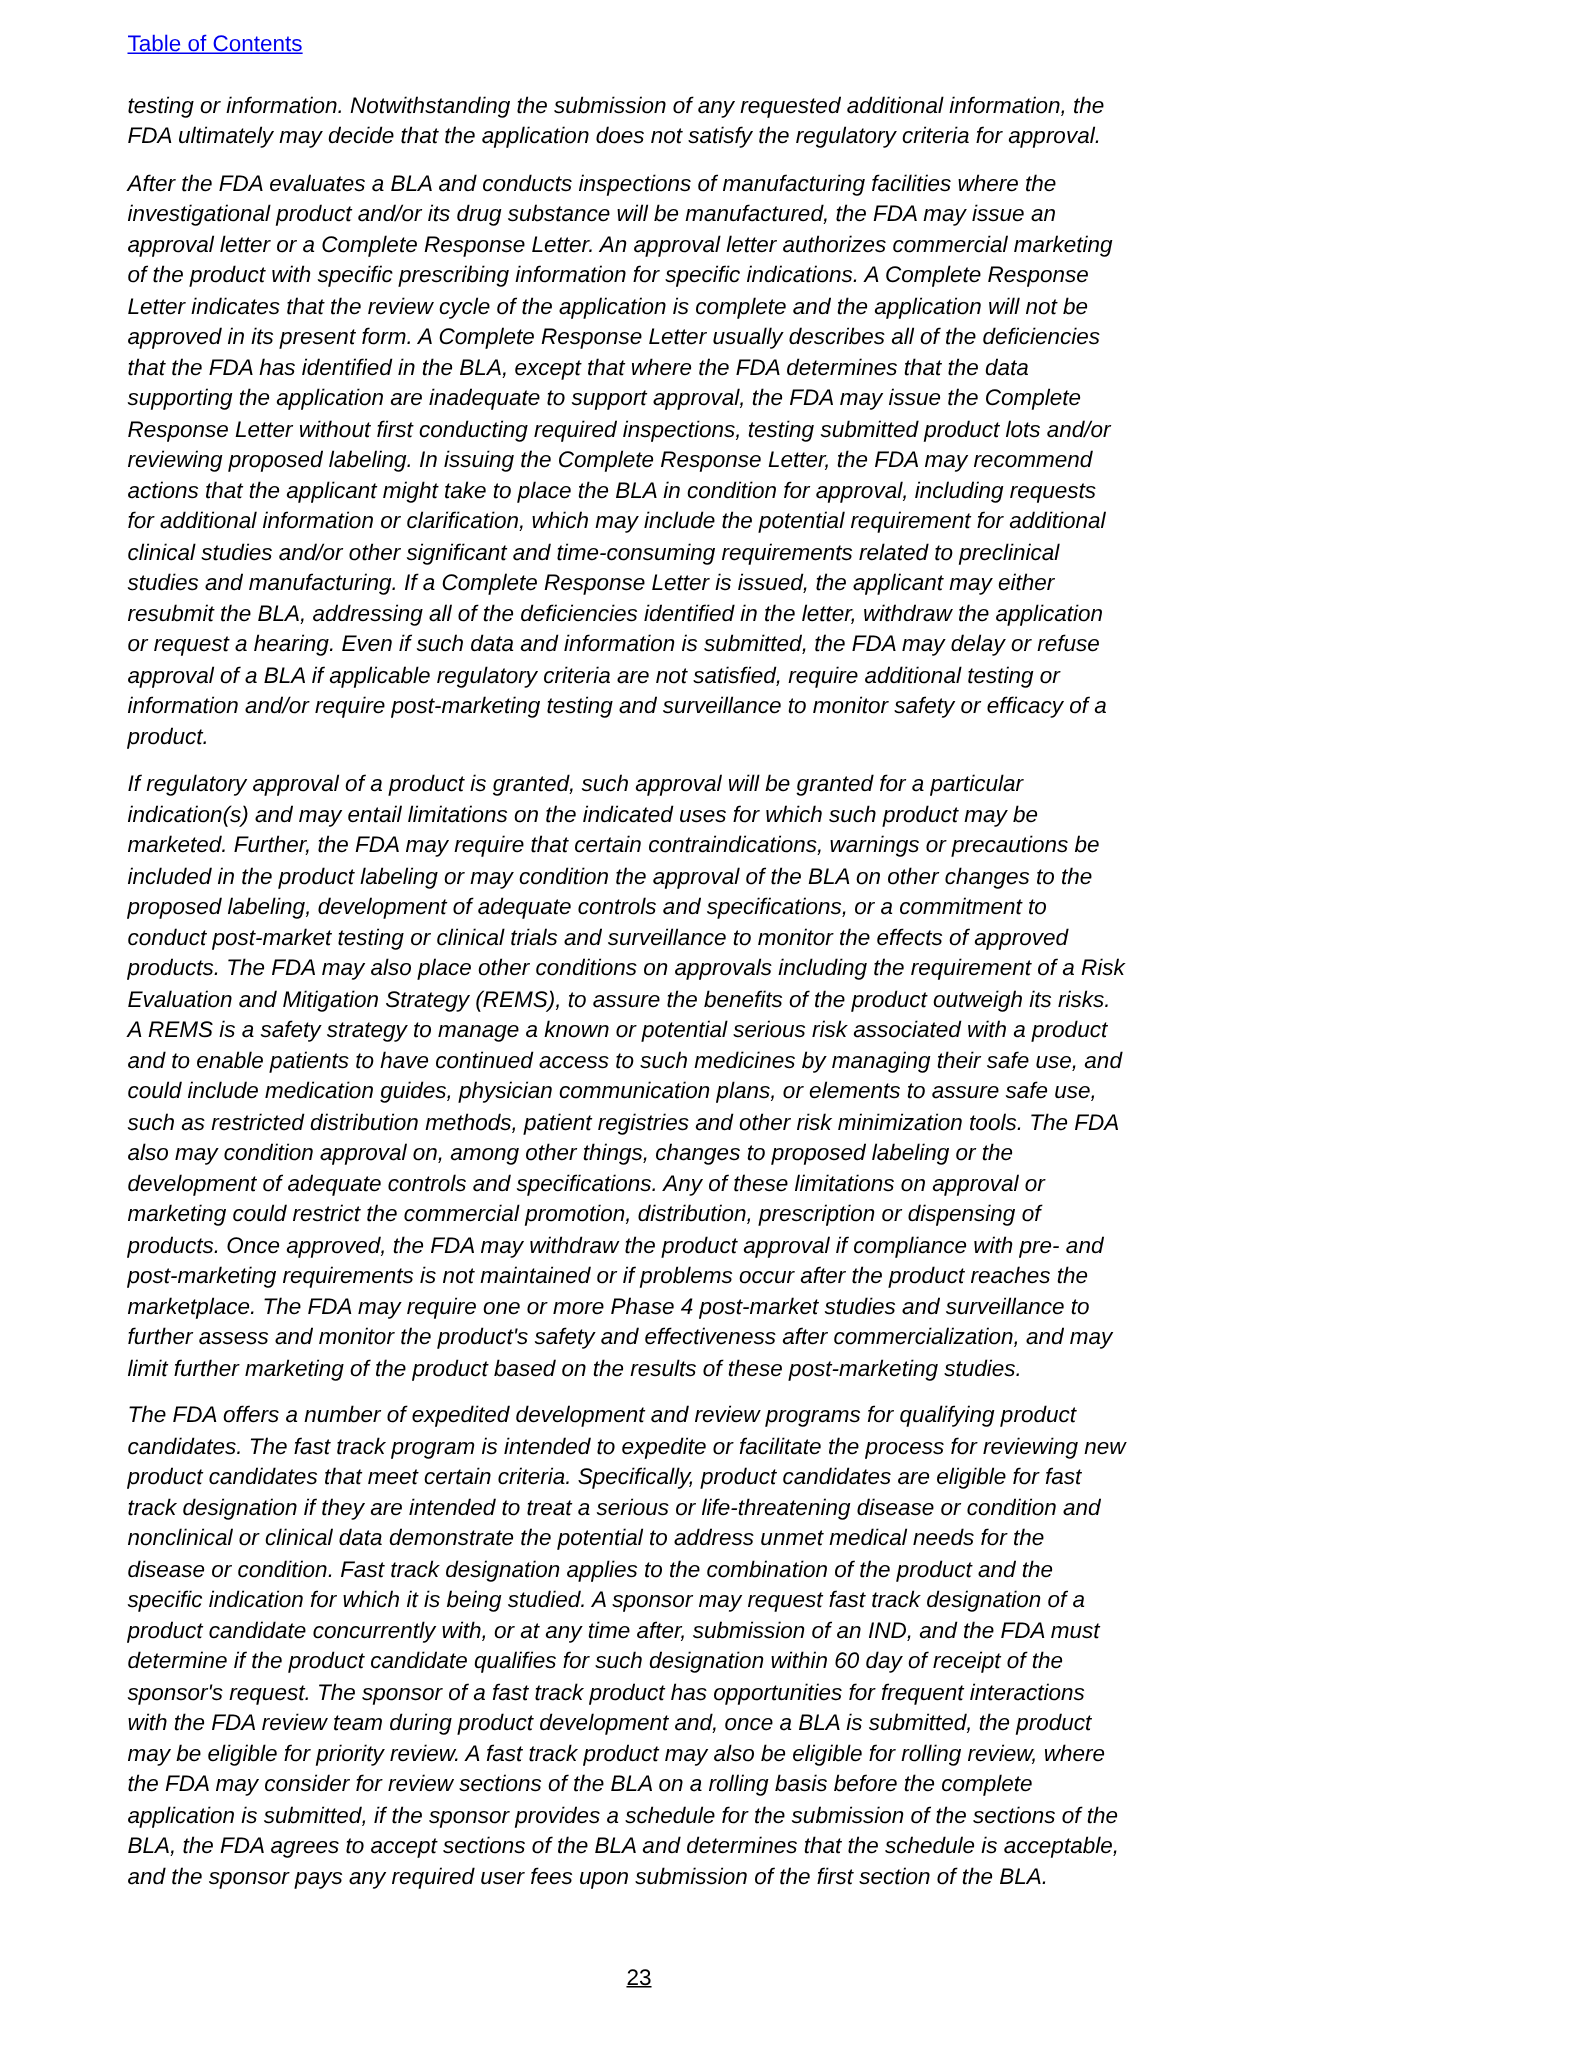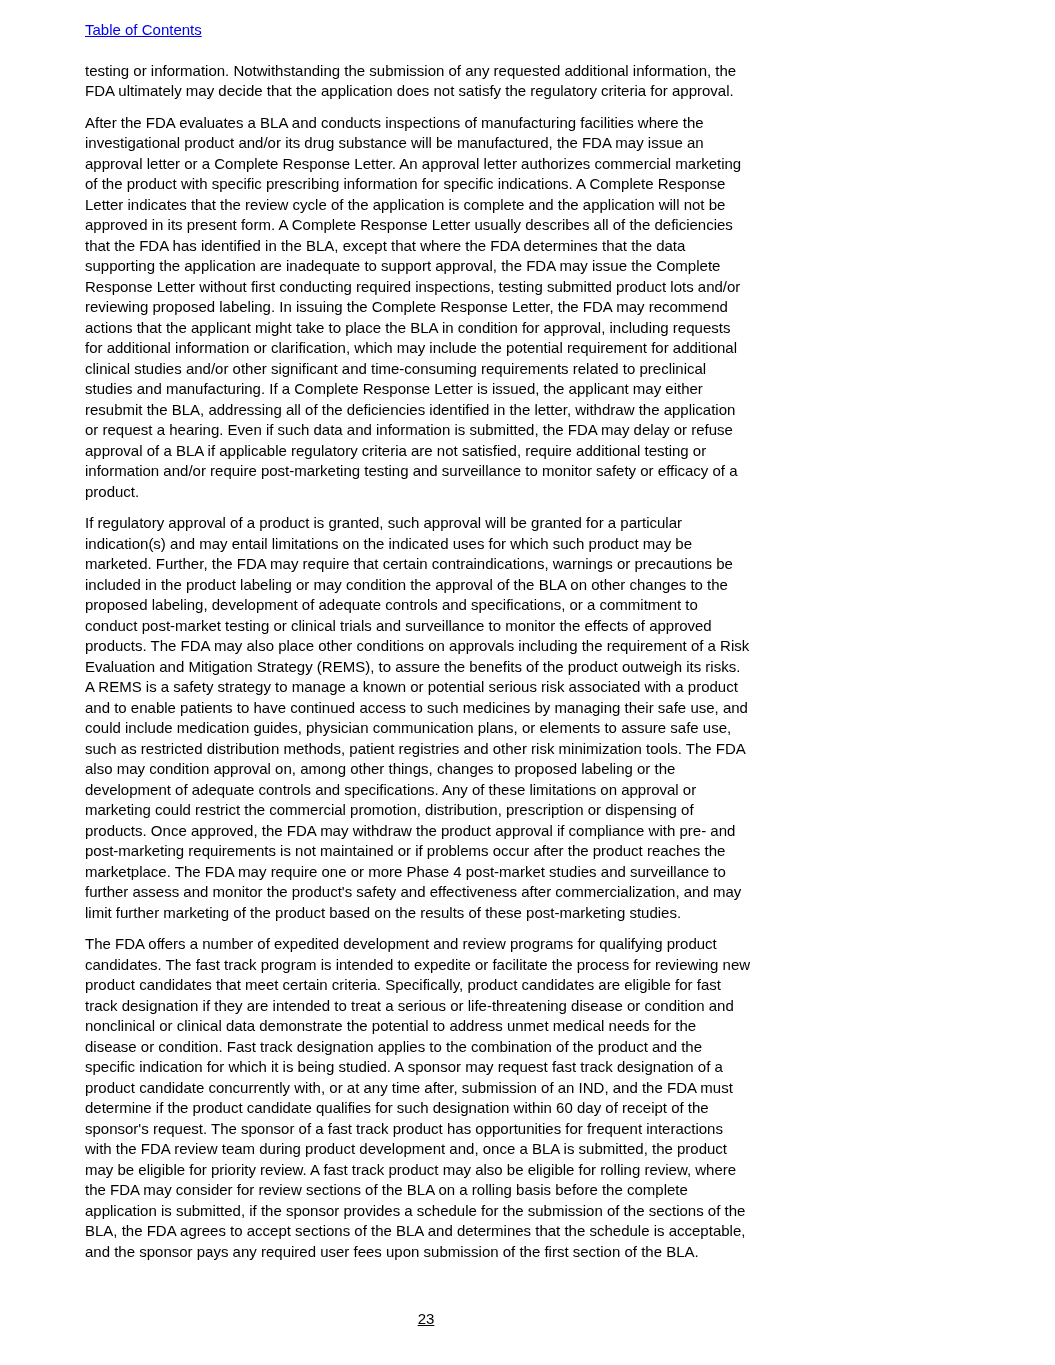--- a/index.html
+++ b/index.html
@@ -23,20 +23,21 @@
   .toc-link {
     color: var(--link-color, #0000ee);
     text-decoration: underline;
     cursor: pointer;
     display: inline-block;
     margin-bottom: 20px;
   }
   p.para {
     margin: 0 12px 11px 0;
     text-align: left;
+    font-style: italic;
   }
   .section-heading {
     font-style: italic;
     font-weight: normal;
     font-size: 15px;
     margin: 16px 0 11px 0;
   }
   .page-number {
     position: absolute;
     bottom: 36px;

